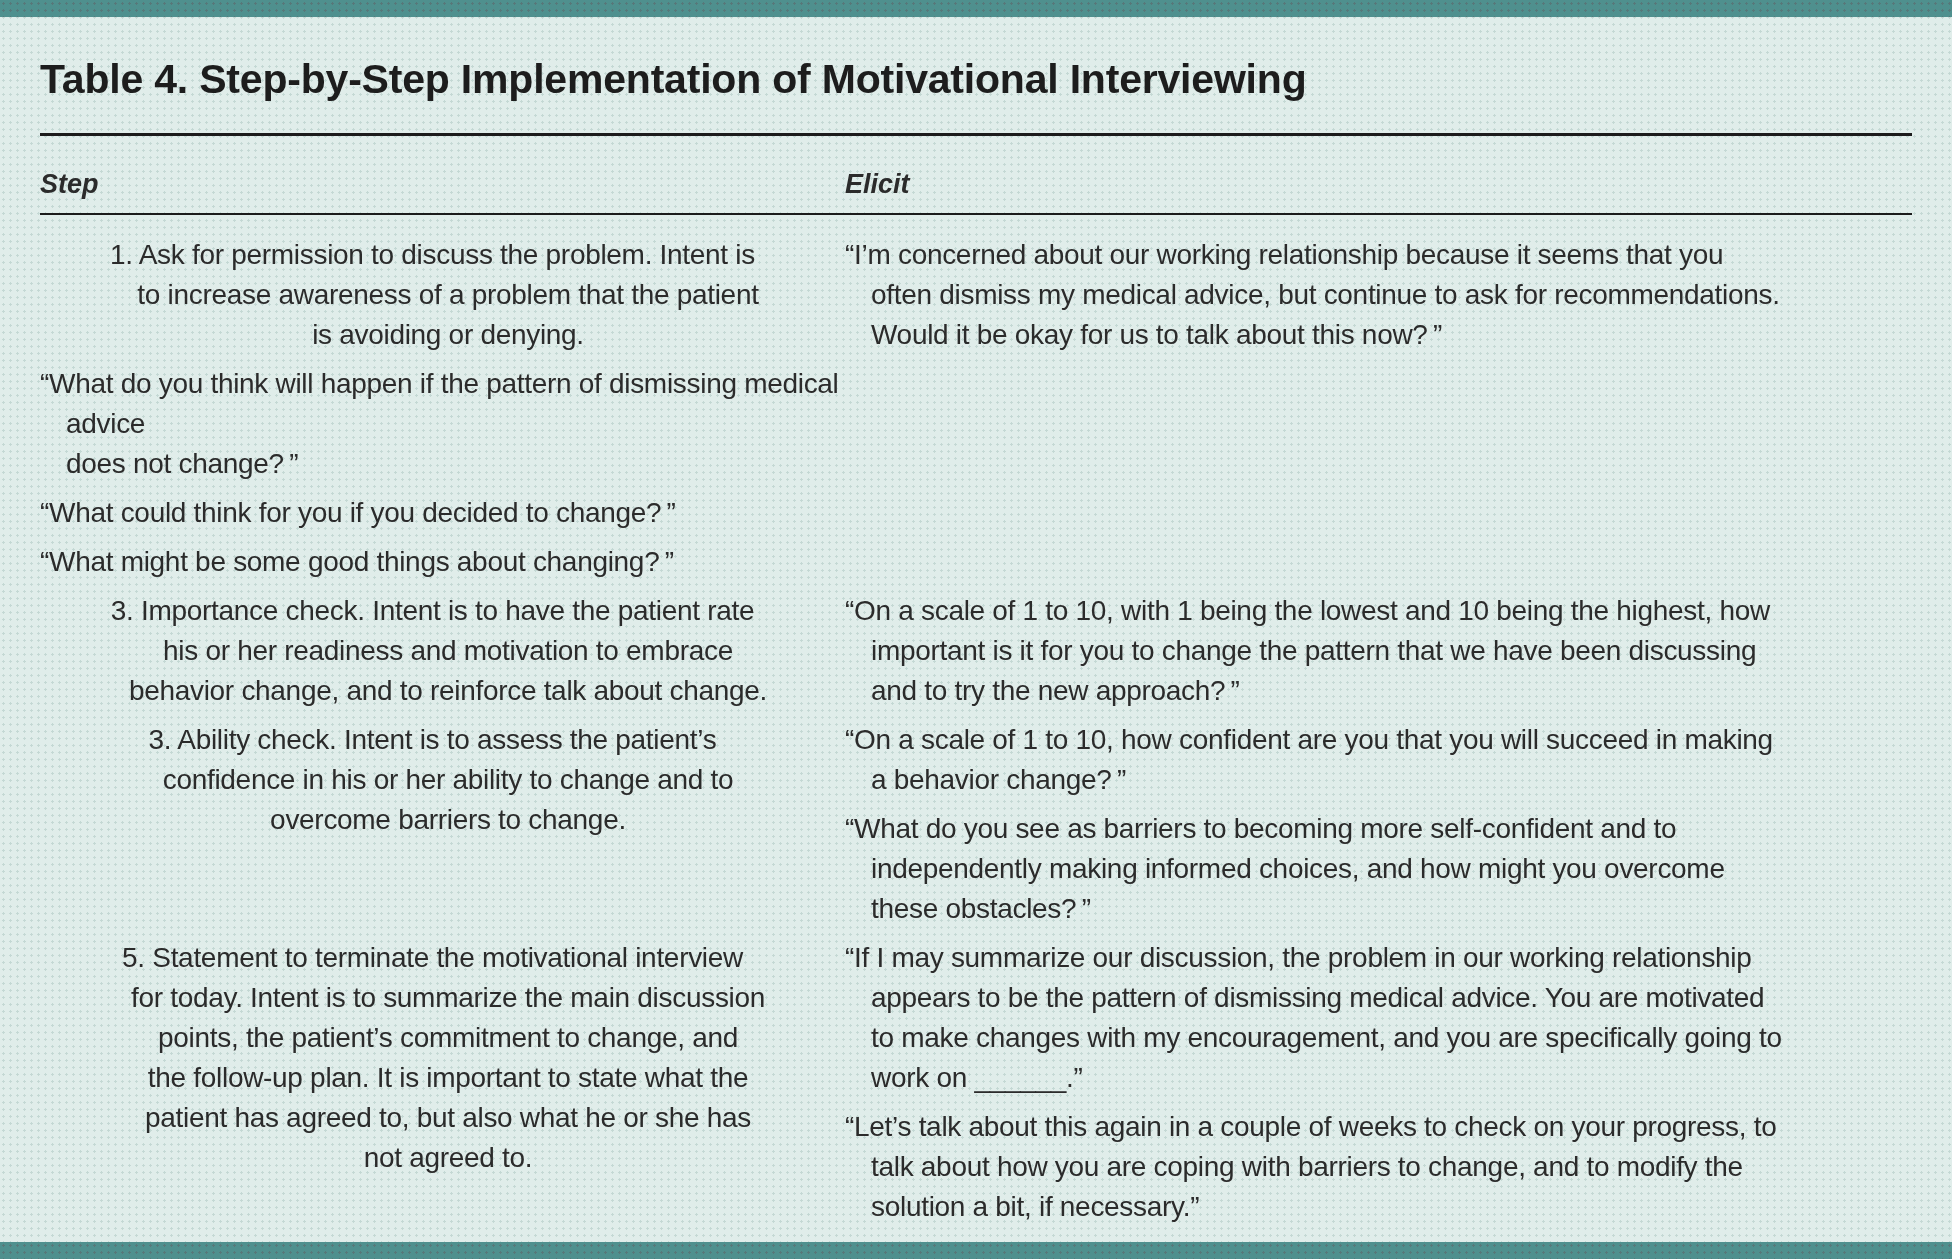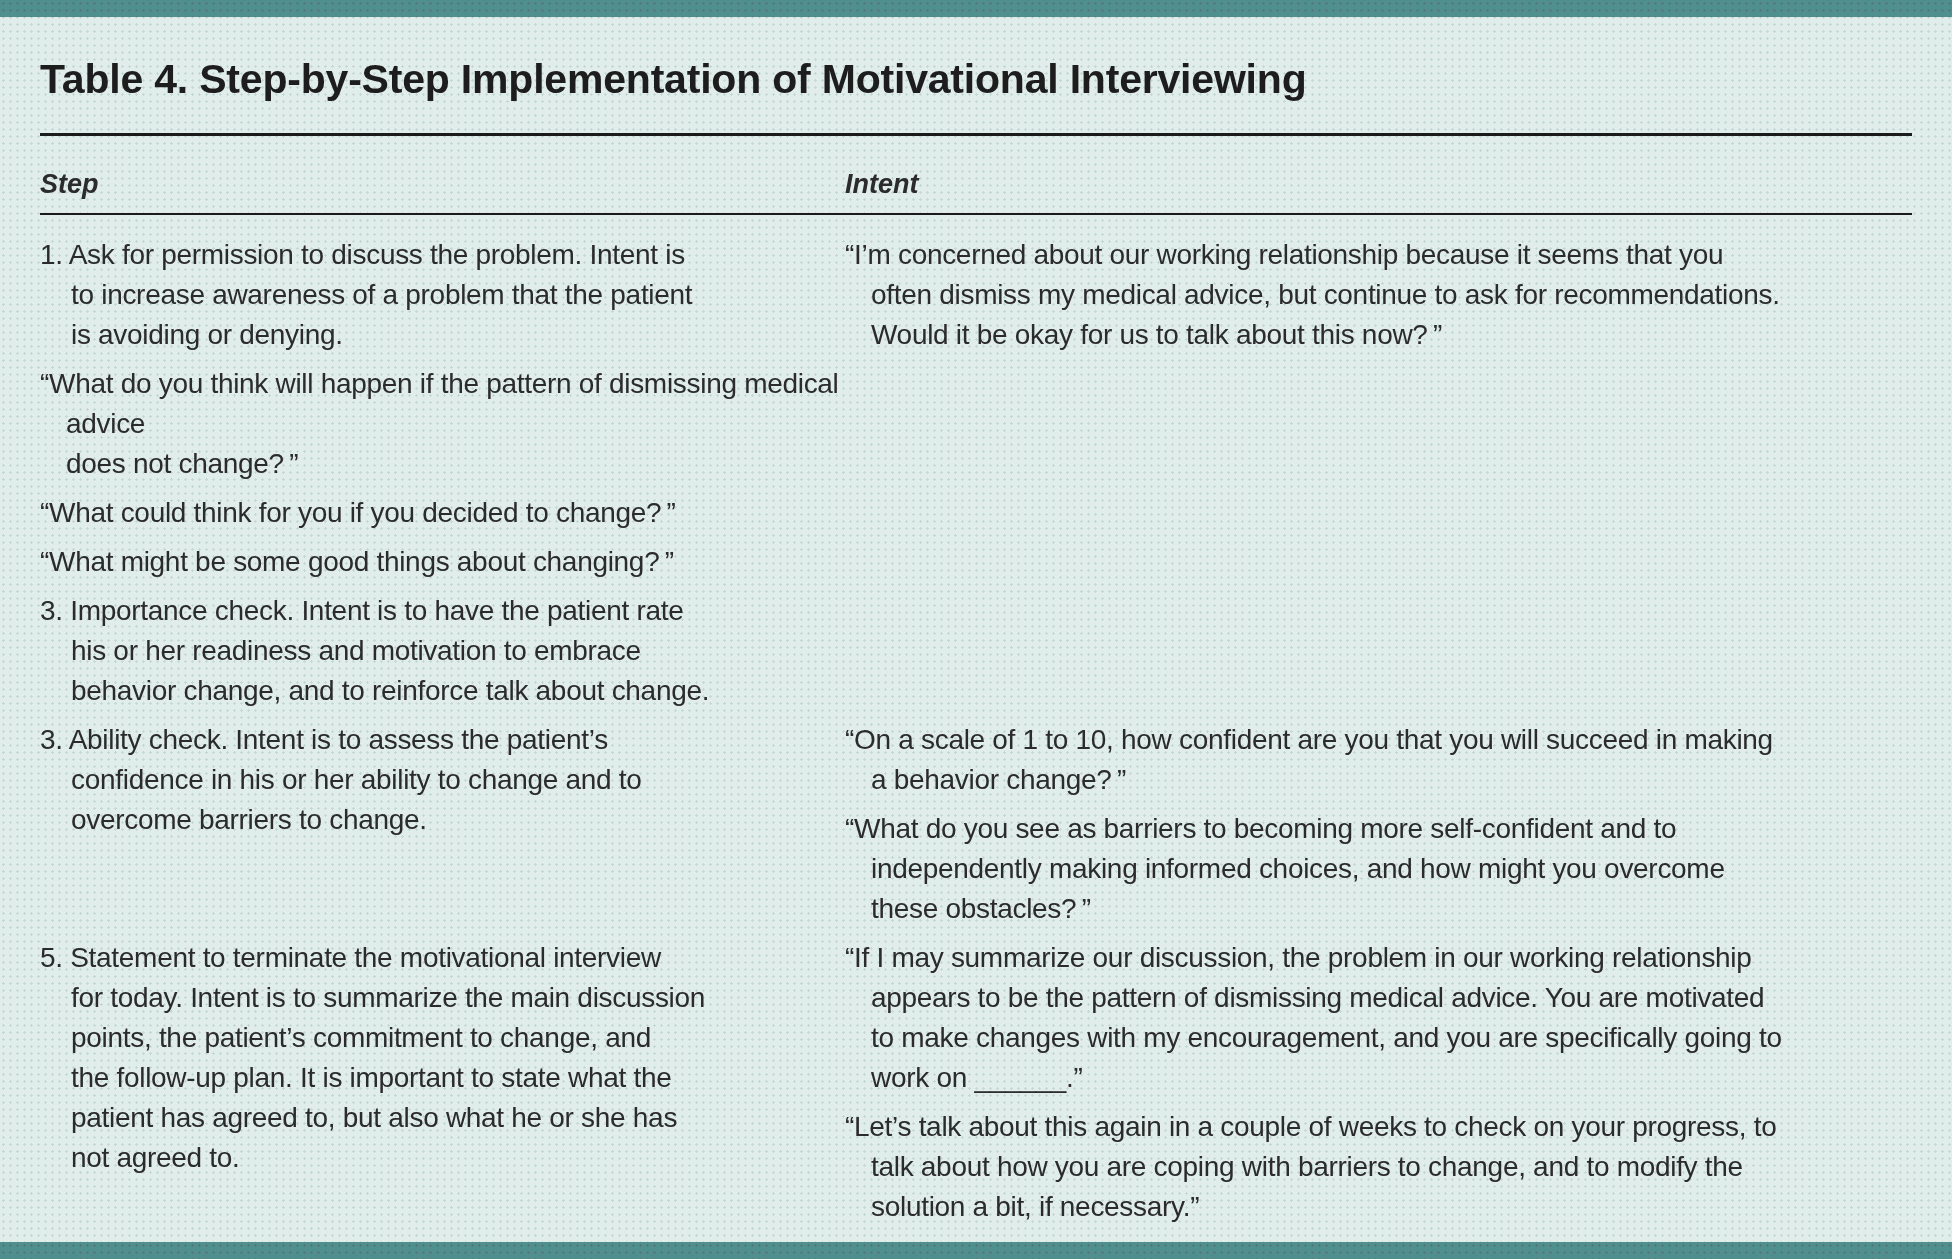--- a/index.html
+++ b/index.html
@@ -51,20 +51,21 @@
     line-height: 40px;
     letter-spacing: -0.3px;
   }
   .t-row { display: grid; grid-template-columns: 805px 1fr; margin-top: 9px; }
   .t-row:first-child { margin-top: 0; }
   .step-cell {
     white-space: pre-line;
     padding-left: 31px;
     text-indent: -31px;
     padding-right: 20px;
+    text-align: center;
   }
   .example-cell p {
     margin: 0;
     white-space: pre-line;
     padding-left: 26px;
     text-indent: -26px;
   }
   .example-cell p + p { margin-top: 9px; }
 </style>
 </head>
@@ -72,21 +73,21 @@
 
 <div class="page">
   <div class="accent-bar top"></div>
 
   <div class="content">
     <h1 class="table-title">Table 4. Step-by-Step Implementation of Motivational Interviewing</h1>
     <div class="rule rule-title"></div>
 
     <div class="cols">
       <div class="col-head">Step</div>
-      <div class="col-head">Intent</div>
+      <div class="col-head">Elicit</div>
     </div>
     <div class="rule rule-head"></div>
 
     <div class="table-body">
 
       <div class="t-row">
         <div class="step-cell">1. Ask for permission to discuss the problem. Intent is
 to increase awareness of a problem that the patient
 is avoiding or denying.</div>
         <div class="example-cell">
@@ -102,20 +103,25 @@
 does not change? ”</p>
           <p>“What could think for you if you decided to change? ”</p>
           <p>“What might be some good things about changing? ”</p>
         </div>
       </div>
 
       <div class="t-row">
         <div class="step-cell">3. Importance check. Intent is to have the patient rate
 his or her readiness and motivation to embrace
 behavior change, and to reinforce talk about change.</div>
+        <div class="example-cell">
+          <p>“On a scale of 1 to 10, with 1 being the lowest and 10 being the highest, how
+important is it for you to change the pattern that we have been discussing
+and to try the new approach? ”</p>
+        </div>
       </div>
 
       <div class="t-row">
         <div class="step-cell">3. Ability check. Intent is to assess the patient’s
 confidence in his or her ability to change and to
 overcome barriers to change.</div>
         <div class="example-cell">
           <p>“On a scale of 1 to 10, how confident are you that you will succeed in making
 a behavior change? ”</p>
           <p>“What do you see as barriers to becoming more self-confident and to

